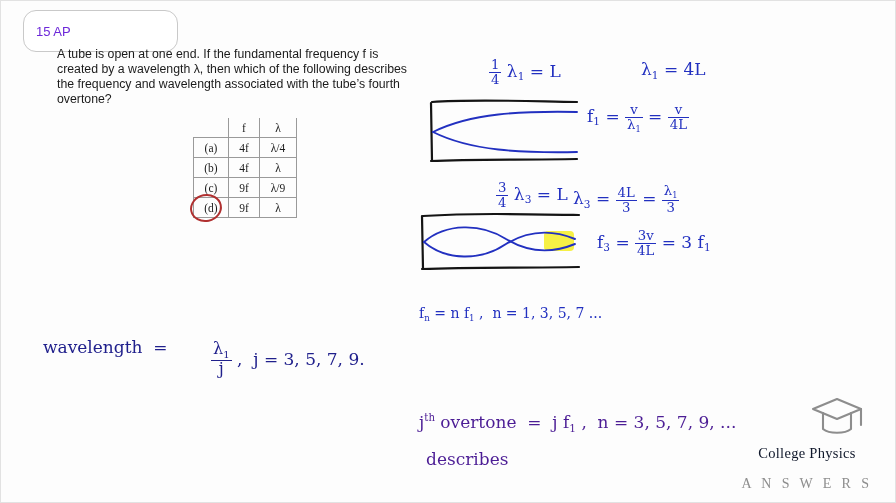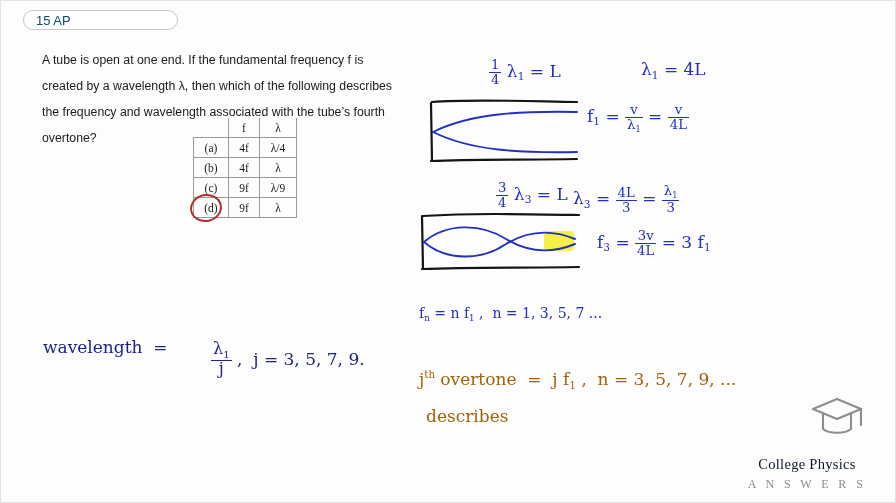--- a/index.html
+++ b/index.html
@@ -22,39 +22,39 @@
     background: #fdfdfd;
     border: 1px solid #e2e2e2;
     box-sizing: border-box;
   }
   
   .title-pill {
     position: absolute;
     left: 22px;
     top: 9px;
     width: 155px;
-    height: 20px;
+    height: 42px;
     border: 1px solid #c9c9c9;
     border-radius: 13px;
     background: #ffffff;
     display: flex;
     align-items: center;
     padding-left: 12px;
     box-sizing: border-box;
     font-size: 13px;
-    color: #0c4a6e;
+    color: #6d28d9;
   }
   
   .question {
     position: absolute;
-    left: 41px;
+    left: 56px;
     top: 46px;
     width: 365px;
     font-size: 12.3px;
-    line-height: 26px;
+    line-height: 15px;
     color: #1b1b1b;
   }
   
   .ans-table {
     position: absolute;
     left: 192px;
     top: 117px;
     border-collapse: collapse;
     font-size: 11.5px;
     color: #1b1b1b;
@@ -86,21 +86,21 @@
     pointer-events: none;
   }
   
   .hw {
     position: absolute;
     font-family: "DejaVu Serif", serif;
     color: #1f2bbb;
     white-space: nowrap;
   }
   .hw.blue   { color: #2230c0; }
-  .hw.green  { color: #a16207; }
+  .hw.green  { color: #4c1d95; margin-top: 43px; }
   .hw.dark   { color: #20208c; }
   .frac {
     display: inline-block;
     text-align: center;
     vertical-align: -0.55em;
     line-height: 1.05;
     font-size: 0.78em;
   }
   .frac .num { display: block; padding: 0 2px; }
   .frac .den { display: block; border-top: 1.4px solid currentColor; padding: 0 2px; }
@@ -131,25 +131,25 @@
     text-align: center;
     color: #8d8d8d;
   }
   .logo-name {
     font-size: 14.5px;
     letter-spacing: 0.3px;
     font-family: "Liberation Serif", serif;
     color: #0f172a;
   }
   .logo-sub {
-    font-size: 12px;
+    font-size: 14px;
     letter-spacing: 3.4px;
     font-family: "Liberation Serif", serif;
     color: #8d8d8d;
-    margin-top: 4px;
+    margin-top: 14px;
   }
 </style>
 </head>
 <body>
 
 <div class="page">
 
   <div class="title-pill">
     <span>15 AP</span>
   </div>

